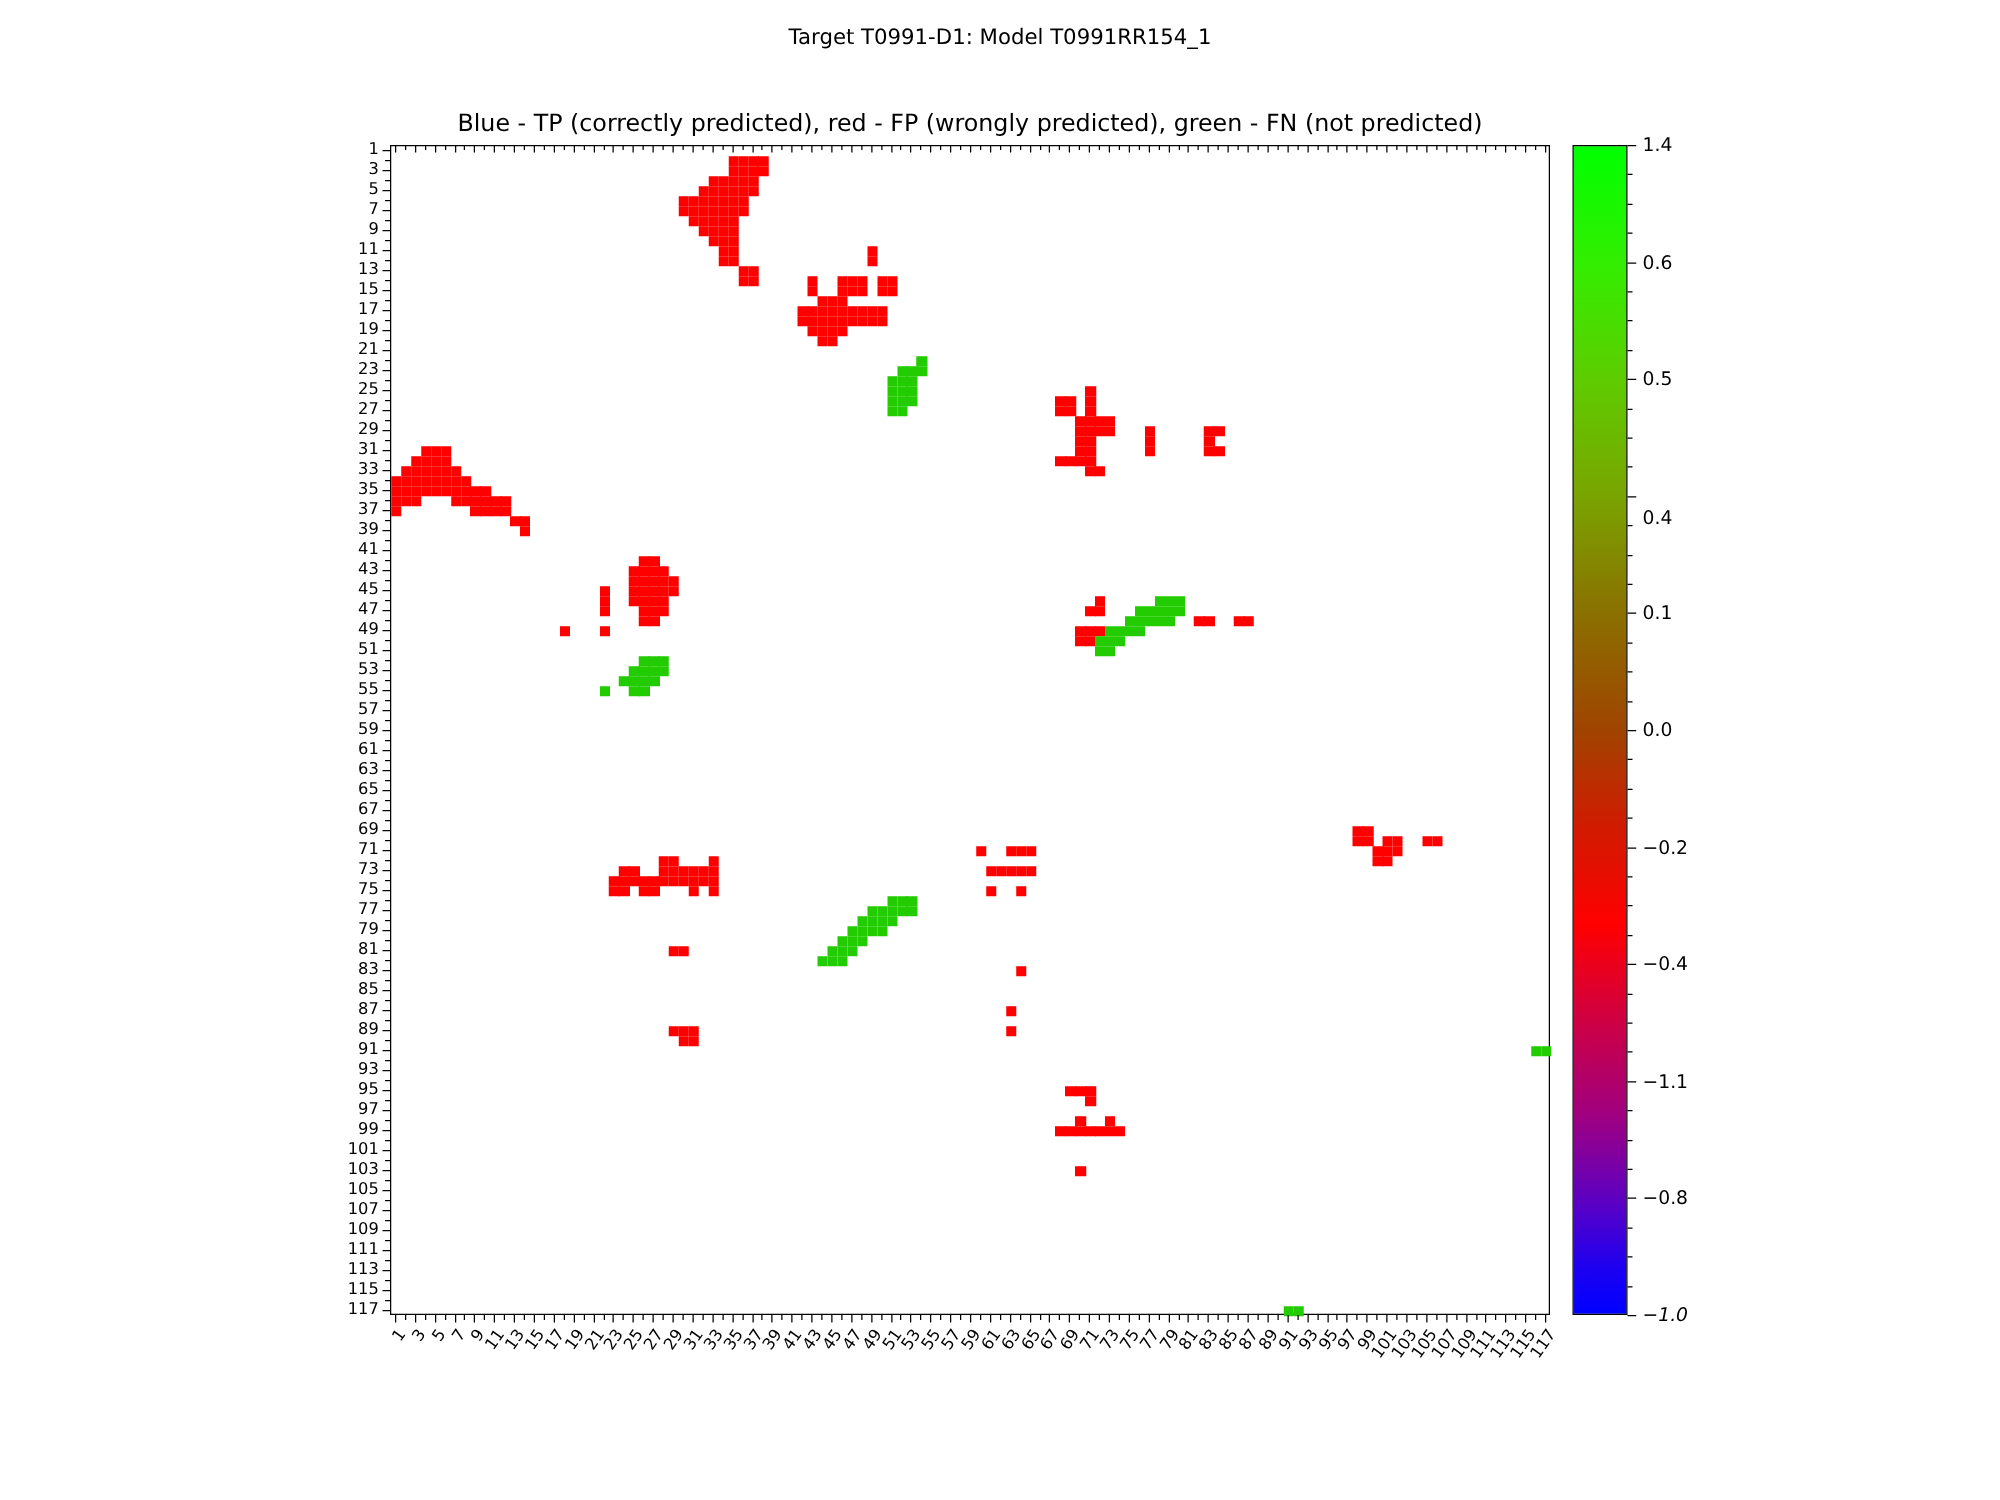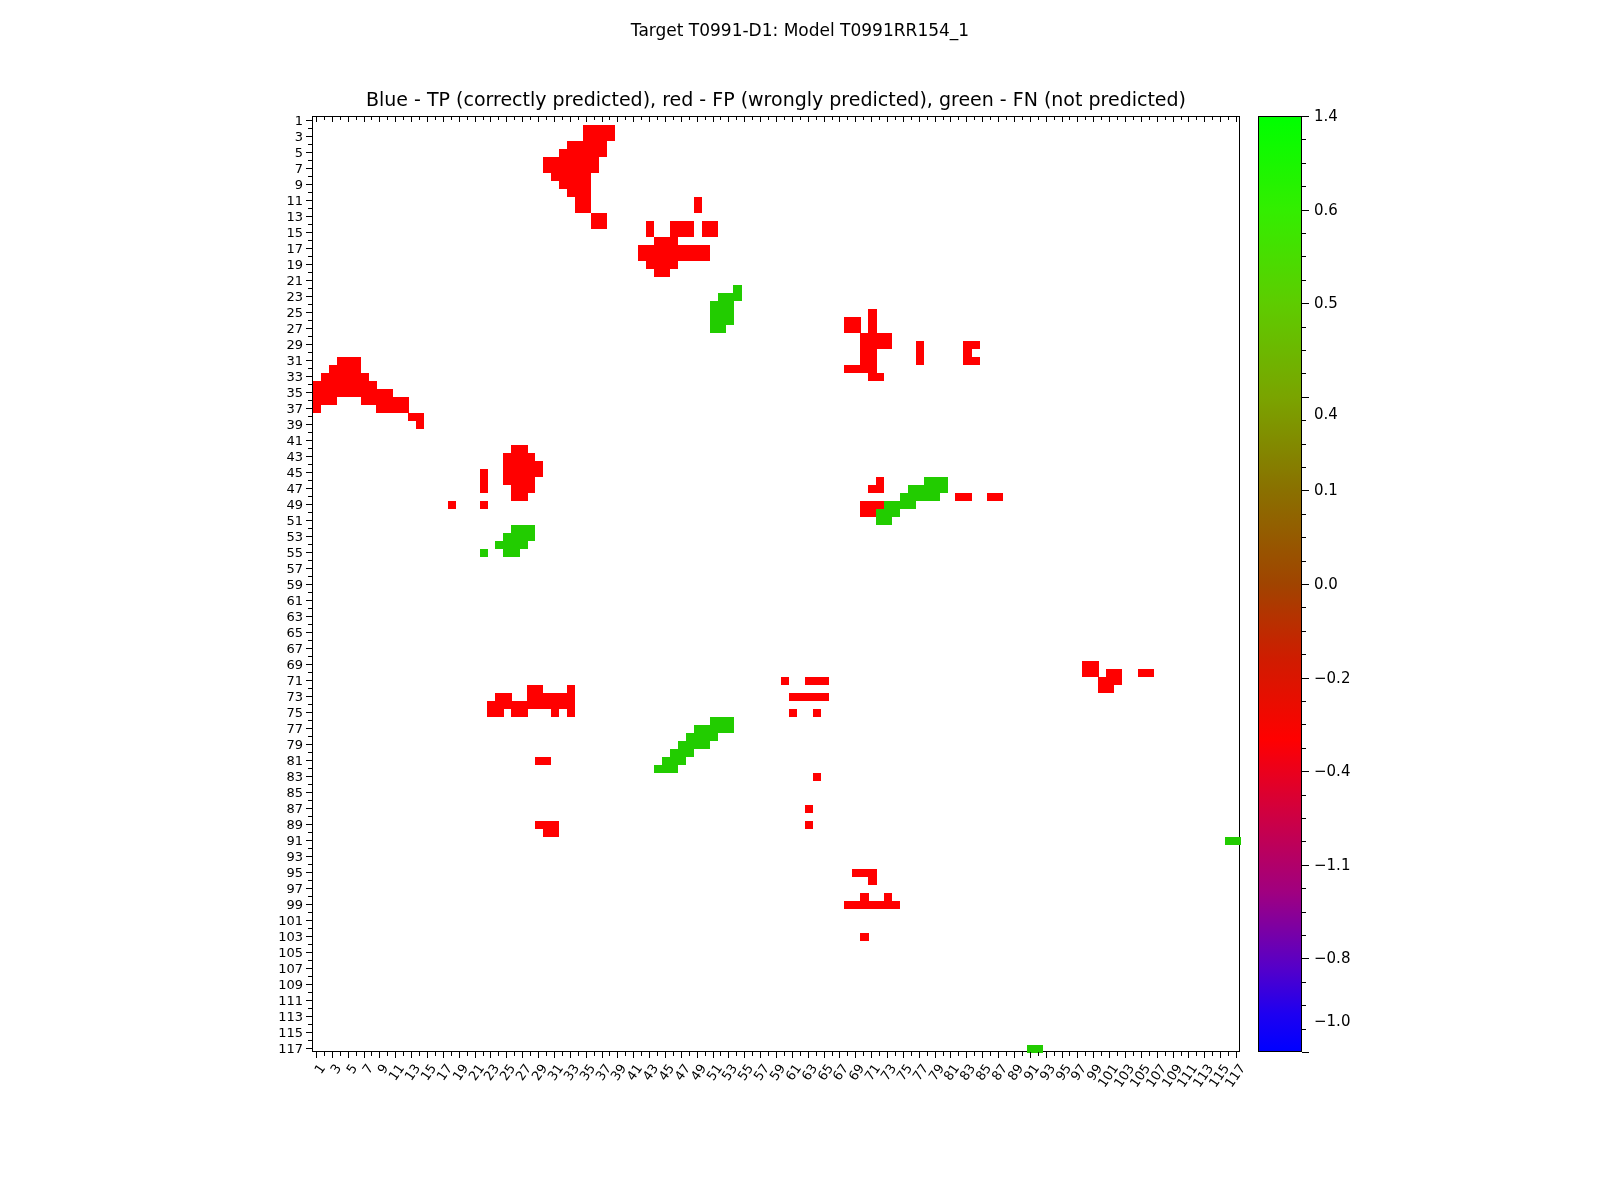--- a/index.html
+++ b/index.html
@@ -917,21 +917,21 @@
       <div class="cblabel" style="top: 584px;">0.0</div>
       <div class="cbtick" style="top: 678px;"></div>
       <div class="cblabel" style="top: 677.6px;">−0.2</div>
       <div class="cbtick" style="top: 771px;"></div>
       <div class="cblabel" style="top: 771.2px;">−0.4</div>
       <div class="cbtick" style="top: 865px;"></div>
       <div class="cblabel" style="top: 864.8px;">−1.1</div>
       <div class="cbtick" style="top: 958px;"></div>
       <div class="cblabel" style="top: 958.4px;">−0.8</div>
       <div class="cbtick" style="top: 1052px;"></div>
-      <div class="cblabel" style="top: 1021px;">−1.0</div>
+      <div class="cblabel" style="top: 1052px; font-style: italic;">−1.0</div>
       <div class="cbtick minor" style="top: 1029px;"></div>
       <div class="cbtick minor" style="top: 1005px;"></div>
       <div class="cbtick minor" style="top: 982px;"></div>
       <div class="cbtick minor" style="top: 935px;"></div>
       <div class="cbtick minor" style="top: 912px;"></div>
       <div class="cbtick minor" style="top: 888px;"></div>
       <div class="cbtick minor" style="top: 841px;"></div>
       <div class="cbtick minor" style="top: 818px;"></div>
       <div class="cbtick minor" style="top: 795px;"></div>
       <div class="cbtick minor" style="top: 748px;"></div>

